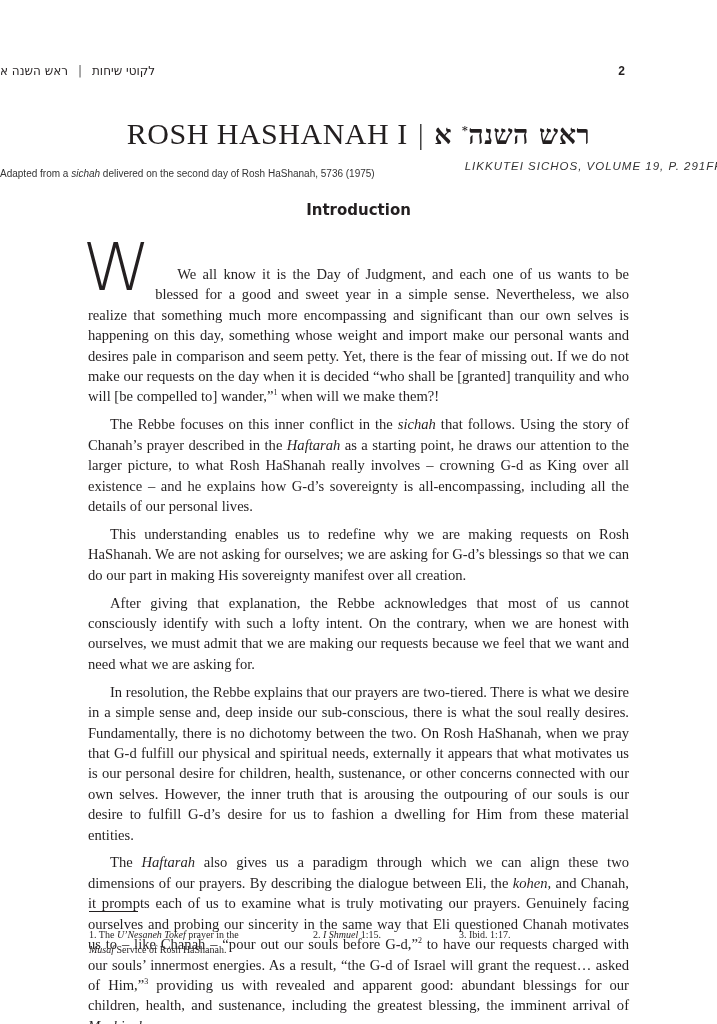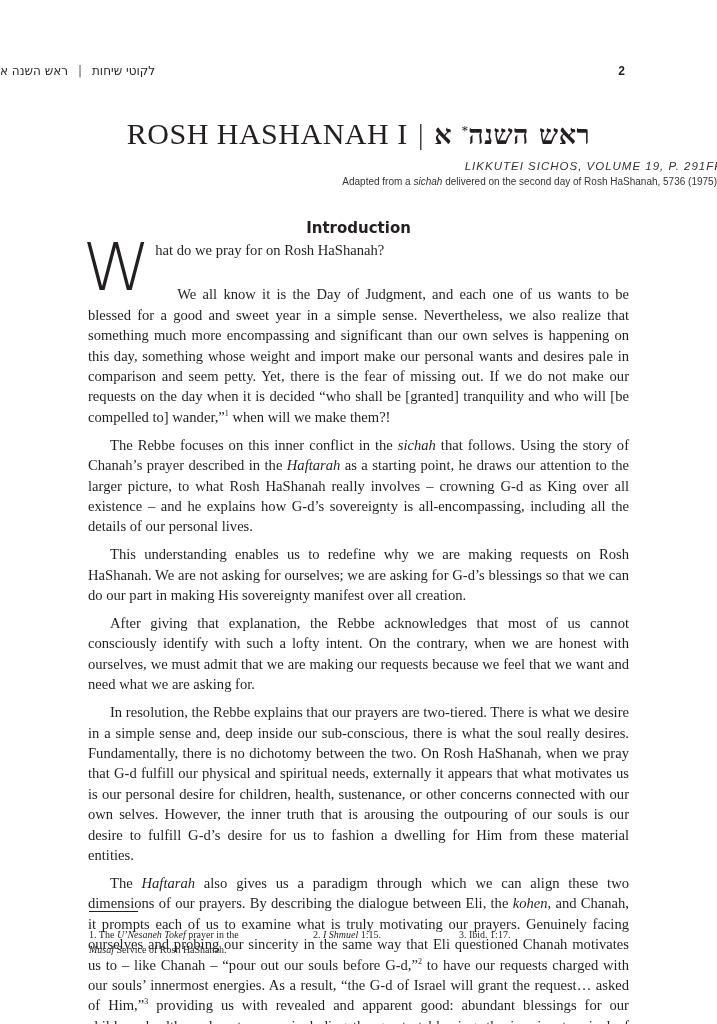--- a/index.html
+++ b/index.html
@@ -7,22 +7,22 @@
     .page { position: absolute; left: 0; top: 0; width: 717px; height: 1024px; }
     .running-head { position: absolute; top: 64px; left: 0; width: 717px; height: 18px; font-family: "DejaVu Sans", sans-serif; font-size: 12px; }
     .rh-center { position: absolute; left: 0; right: 0; text-align: left; direction: rtl; }
     .rh-center .sep { margin: 0 10px; color: #555; }
     .rh-pagenum { position: absolute; right: 92px; top: 0; font-family: "Liberation Sans", sans-serif; font-weight: bold; font-size: 12px; }
     .title { position: absolute; top: 113px; left: 0; width: 717px; text-align: center; font-family: "Liberation Serif", serif; font-size: 30px; letter-spacing: 0.5px; line-height: 36px; }
     .title .bar { margin: 0 10px; font-weight: normal; color: #444; }
     .title .heb { font-family: "DejaVu Serif", serif; font-size: 27px; font-weight: bold; }
     .title .star { font-size: 11px; vertical-align: super; }
     .source { position: absolute; top: 160px; left: 8px; width: 717px; text-align: right; font-family: "Liberation Sans", sans-serif; font-style: italic; font-size: 11.5px; letter-spacing: 1px; color: #333; }
-    .adapted { position: absolute; top: 176px; left: 0; width: 717px; text-align: right; font-family: "Liberation Sans", sans-serif; font-size: 10px; color: #333; }
-    .section-head { position: absolute; top: 219px; left: 0; width: 717px; text-align: center; font-family: "DejaVu Sans", sans-serif; font-weight: bold; font-size: 15px; }
+    .adapted { position: absolute; top: 168px; left: 0; width: 717px; text-align: left; font-family: "Liberation Sans", sans-serif; font-size: 10px; color: #333; }
+    .section-head { position: absolute; top: 201px; left: 0; width: 717px; text-align: center; font-family: "DejaVu Sans", sans-serif; font-weight: bold; font-size: 15px; }
     .body { position: absolute; top: 240px; left: 88px; width: 541px; font-family: "Liberation Serif", serif; font-size: 14.6px; line-height: 20.4px; text-align: justify; }
     .body p { margin: 0 0 7.5px 0; text-indent: 22px; }
     .body p.first { text-indent: 0; }
     .dropcap { float: left; font-family: "DejaVu Sans", sans-serif; font-weight: 300; font-size: 66px; line-height: 52px; margin: 2px 6px 0 -4px; color: #231f20; transform: scaleX(1.05); }
     .body p.after-drop { text-indent: 22px; margin-top: 24px; }
     sup { font-size: 8px; line-height: 0; vertical-align: 6px; }
     .fn-rule { position: absolute; top: 911px; left: 89px; width: 49px; border-top: 1px solid #231f20; }
     .footnotes { position: absolute; top: 923px; left: 89px; width: 540px; font-family: "Liberation Serif", serif; font-size: 10px; line-height: 15px; color: #231f20; }
     .fn { position: absolute; top: 4px; }
     .fn1 { left: 0; width: 175px; }
@@ -45,21 +45,20 @@
     <span>ROSH HASHANAH I</span><span class="bar">|</span><span class="heb" dir="rtl"><span>ראש השנה</span><span class="star">*</span> <span>א</span></span>
   </div>
 
   <div class="source">LIKKUTEI SICHOS, VOLUME 19, P. 291FF.</div>
   <div class="adapted"><span>Adapted from a </span><i>sichah</i><span> delivered on the second day of Rosh HaShanah, 5736 (1975)</span></div>
 
   <div class="section-head">Introduction</div>
 
   <div class="body">
     <span class="dropcap">W</span>
-    <p class="first"><span>hat do we pray for on Rosh HaShanah?</span></p>
     <p class="after-drop"><span>We all know it is the Day of Judgment, and each one of us wants to be blessed for a good and sweet year in a simple sense. Nevertheless, we also realize that something much more encompassing and significant than our own selves is happening on this day, something whose weight and import make our personal wants and desires pale in comparison and seem petty. Yet, there is the fear of missing out. If we do not make our requests on the day when it is decided “who shall be [granted] tranquility and who will [be compelled to] wander,”</span><sup>1</sup><span> when will we make them?!</span></p>
     <p><span>The Rebbe focuses on this inner conflict in the </span><i>sichah</i><span> that follows. Using the story of Chanah’s prayer described in the </span><i>Haftarah</i><span> as a starting point, he draws our attention to the larger picture, to what Rosh HaShanah really involves – crowning G-d as King over all existence – and he explains how G-d’s sovereignty is all-encompassing, including all the details of our personal lives.</span></p>
     <p><span>This understanding enables us to redefine why we are making requests on Rosh HaShanah. We are not asking for ourselves; we are asking for G-d’s blessings so that we can do our part in making His sovereignty manifest over all creation.</span></p>
     <p><span>After giving that explanation, the Rebbe acknowledges that most of us cannot consciously identify with such a lofty intent. On the contrary, when we are honest with ourselves, we must admit that we are making our requests because we feel that we want and need what we are asking for.</span></p>
     <p><span>In resolution, the Rebbe explains that our prayers are two-tiered. There is what we desire in a simple sense and, deep inside our sub-conscious, there is what the soul really desires. Fundamentally, there is no dichotomy between the two. On Rosh HaShanah, when we pray that G-d fulfill our physical and spiritual needs, externally it appears that what motivates us is our personal desire for children, health, sustenance, or other concerns connected with our own selves. However, the inner truth that is arousing the outpouring of our souls is our desire to fulfill G-d’s desire for us to fashion a dwelling for Him from these material entities.</span></p>
     <p><span>The </span><i>Haftarah</i><span> also gives us a paradigm through which we can align these two dimensions of our prayers. By describing the dialogue between Eli, the </span><i>kohen,</i><span> and Chanah, it prompts each of us to examine what is truly motivating our prayers. Genuinely facing ourselves and probing our sincerity in the same way that Eli questioned Chanah motivates us to – like Chanah – “pour out our souls before G-d,”</span><sup>2</sup><span> to have our requests charged with our souls’ innermost energies. As a result, “the G-d of Israel will grant the request… asked of Him,”</span><sup>3</sup><span> providing us with revealed and apparent good: abundant blessings for our children, health, and sustenance, including the greatest blessing, the imminent arrival of </span><i>Mashiach</i><span>.</span></p>
   </div>
 
   <div class="fn-rule"></div>
 

